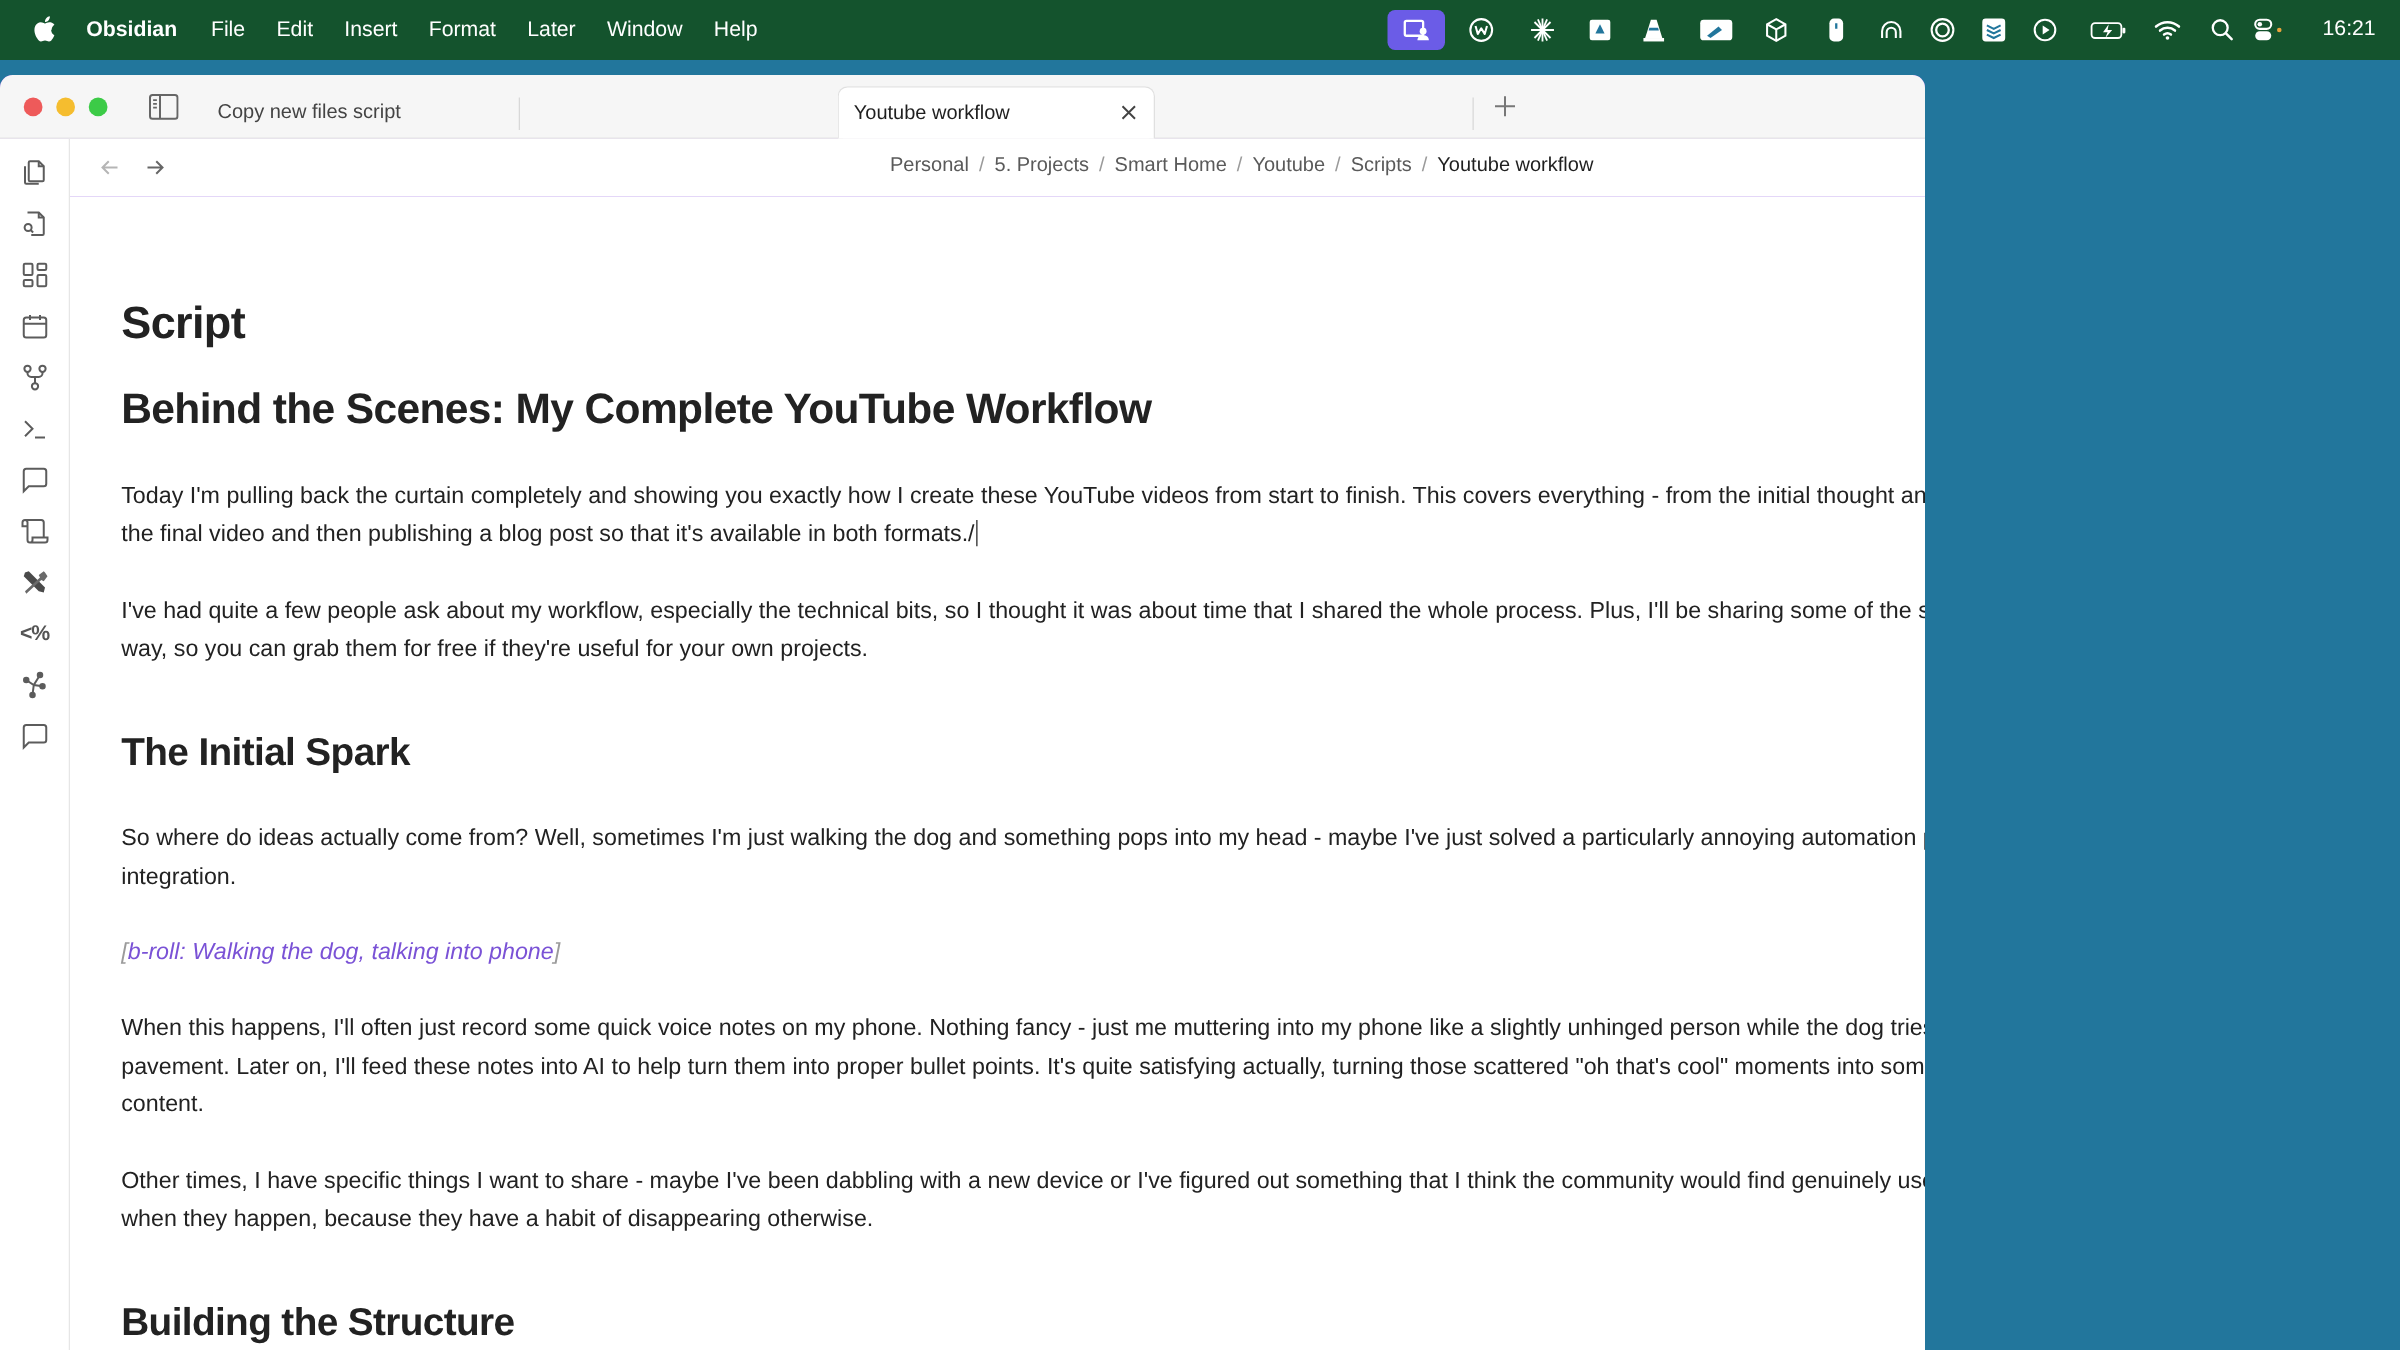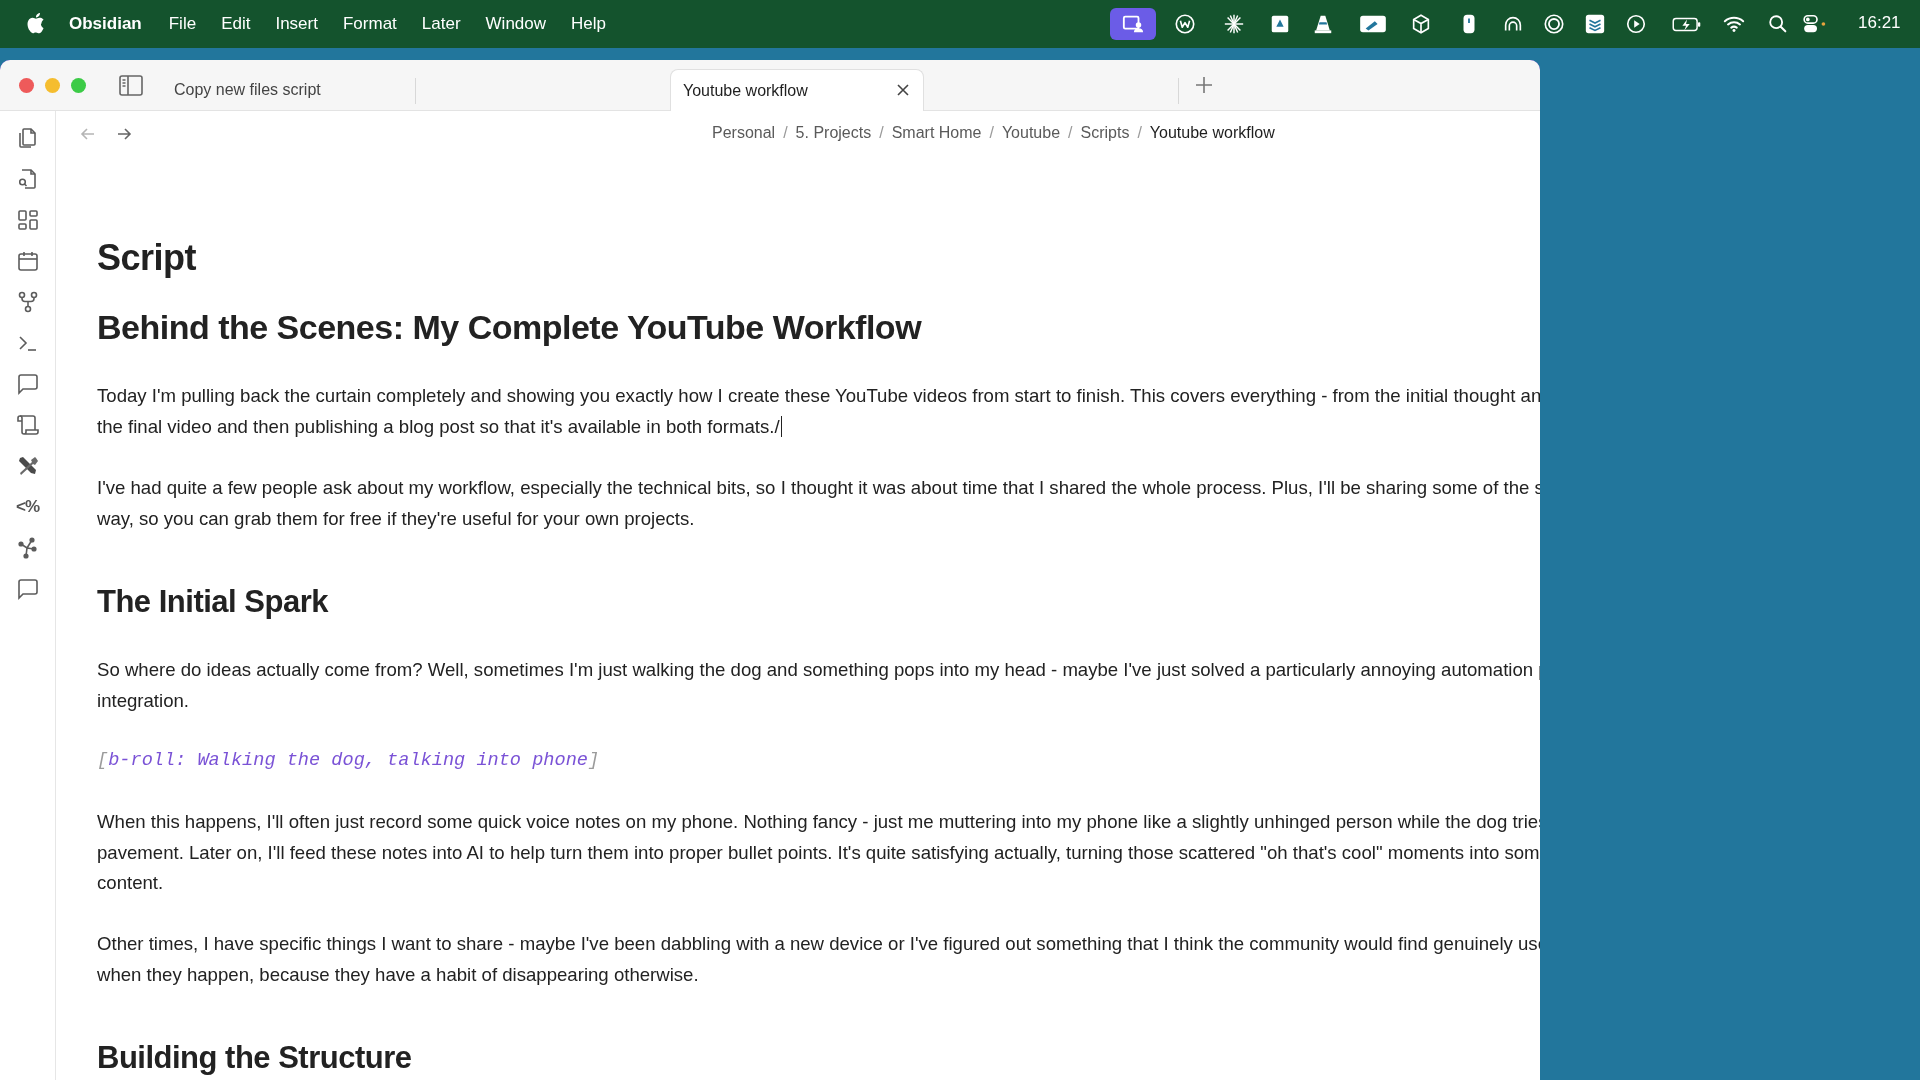--- a/index.html
+++ b/index.html
@@ -47,21 +47,21 @@
   .reading-view { position: absolute; left: 1784px; top: 13px; width: 22px; height: 20px; }
   .more-options { position: absolute; left: 1822px; top: 13px; width: 22px; height: 20px; }
 
   
   .editor { position: absolute; left: 56px; top: 97px; width: 1838px; height: 935px; background: #fff; overflow: hidden; }
   .content { position: absolute; left: 41px; top: 0; width: 1800px; color: #222; }
   .content .h1 { position: absolute; left: 0; top: 123px; font-size: 36px; font-weight: bold; color: #222; letter-spacing: -0.5px; }
   .content .h2 { position: absolute; left: 0; font-size: 34px; font-weight: bold; color: #222; letter-spacing: -0.5px; white-space: nowrap; }
   .content .h3 { position: absolute; left: 0; font-size: 31px; font-weight: bold; color: #222; letter-spacing: -0.5px; white-space: nowrap; }
   .content p { position: absolute; left: 0; width: 1795px; font-size: 18.6px; line-height: 30.5px; color: #222; }
-  .content p.broll { color: #7a52d6; font-style: italic; font-family: Liberation Mono, monospace; }
+  .content p.broll { color: #7a52d6; font-style: italic; }
   .content p.broll .br { color: #9b9b9b; }
   .cursor { display: inline-block; width: 1px; height: 21px; background: #222; vertical-align: -4px; margin-left: 1px; }
 
   .scrollbar { position: absolute; left: 1894px; top: 97px; width: 26px; height: 935px; background: #fafafa; border-left: 1px solid #eee; }
   .scroll-thumb { position: absolute; left: 12px; top: 45px; width: 9px; height: 145px; background: #bdbdbd; border-radius: 5px; }
 </style>
 </head>
 <body>
 
 <div class="menubar">

